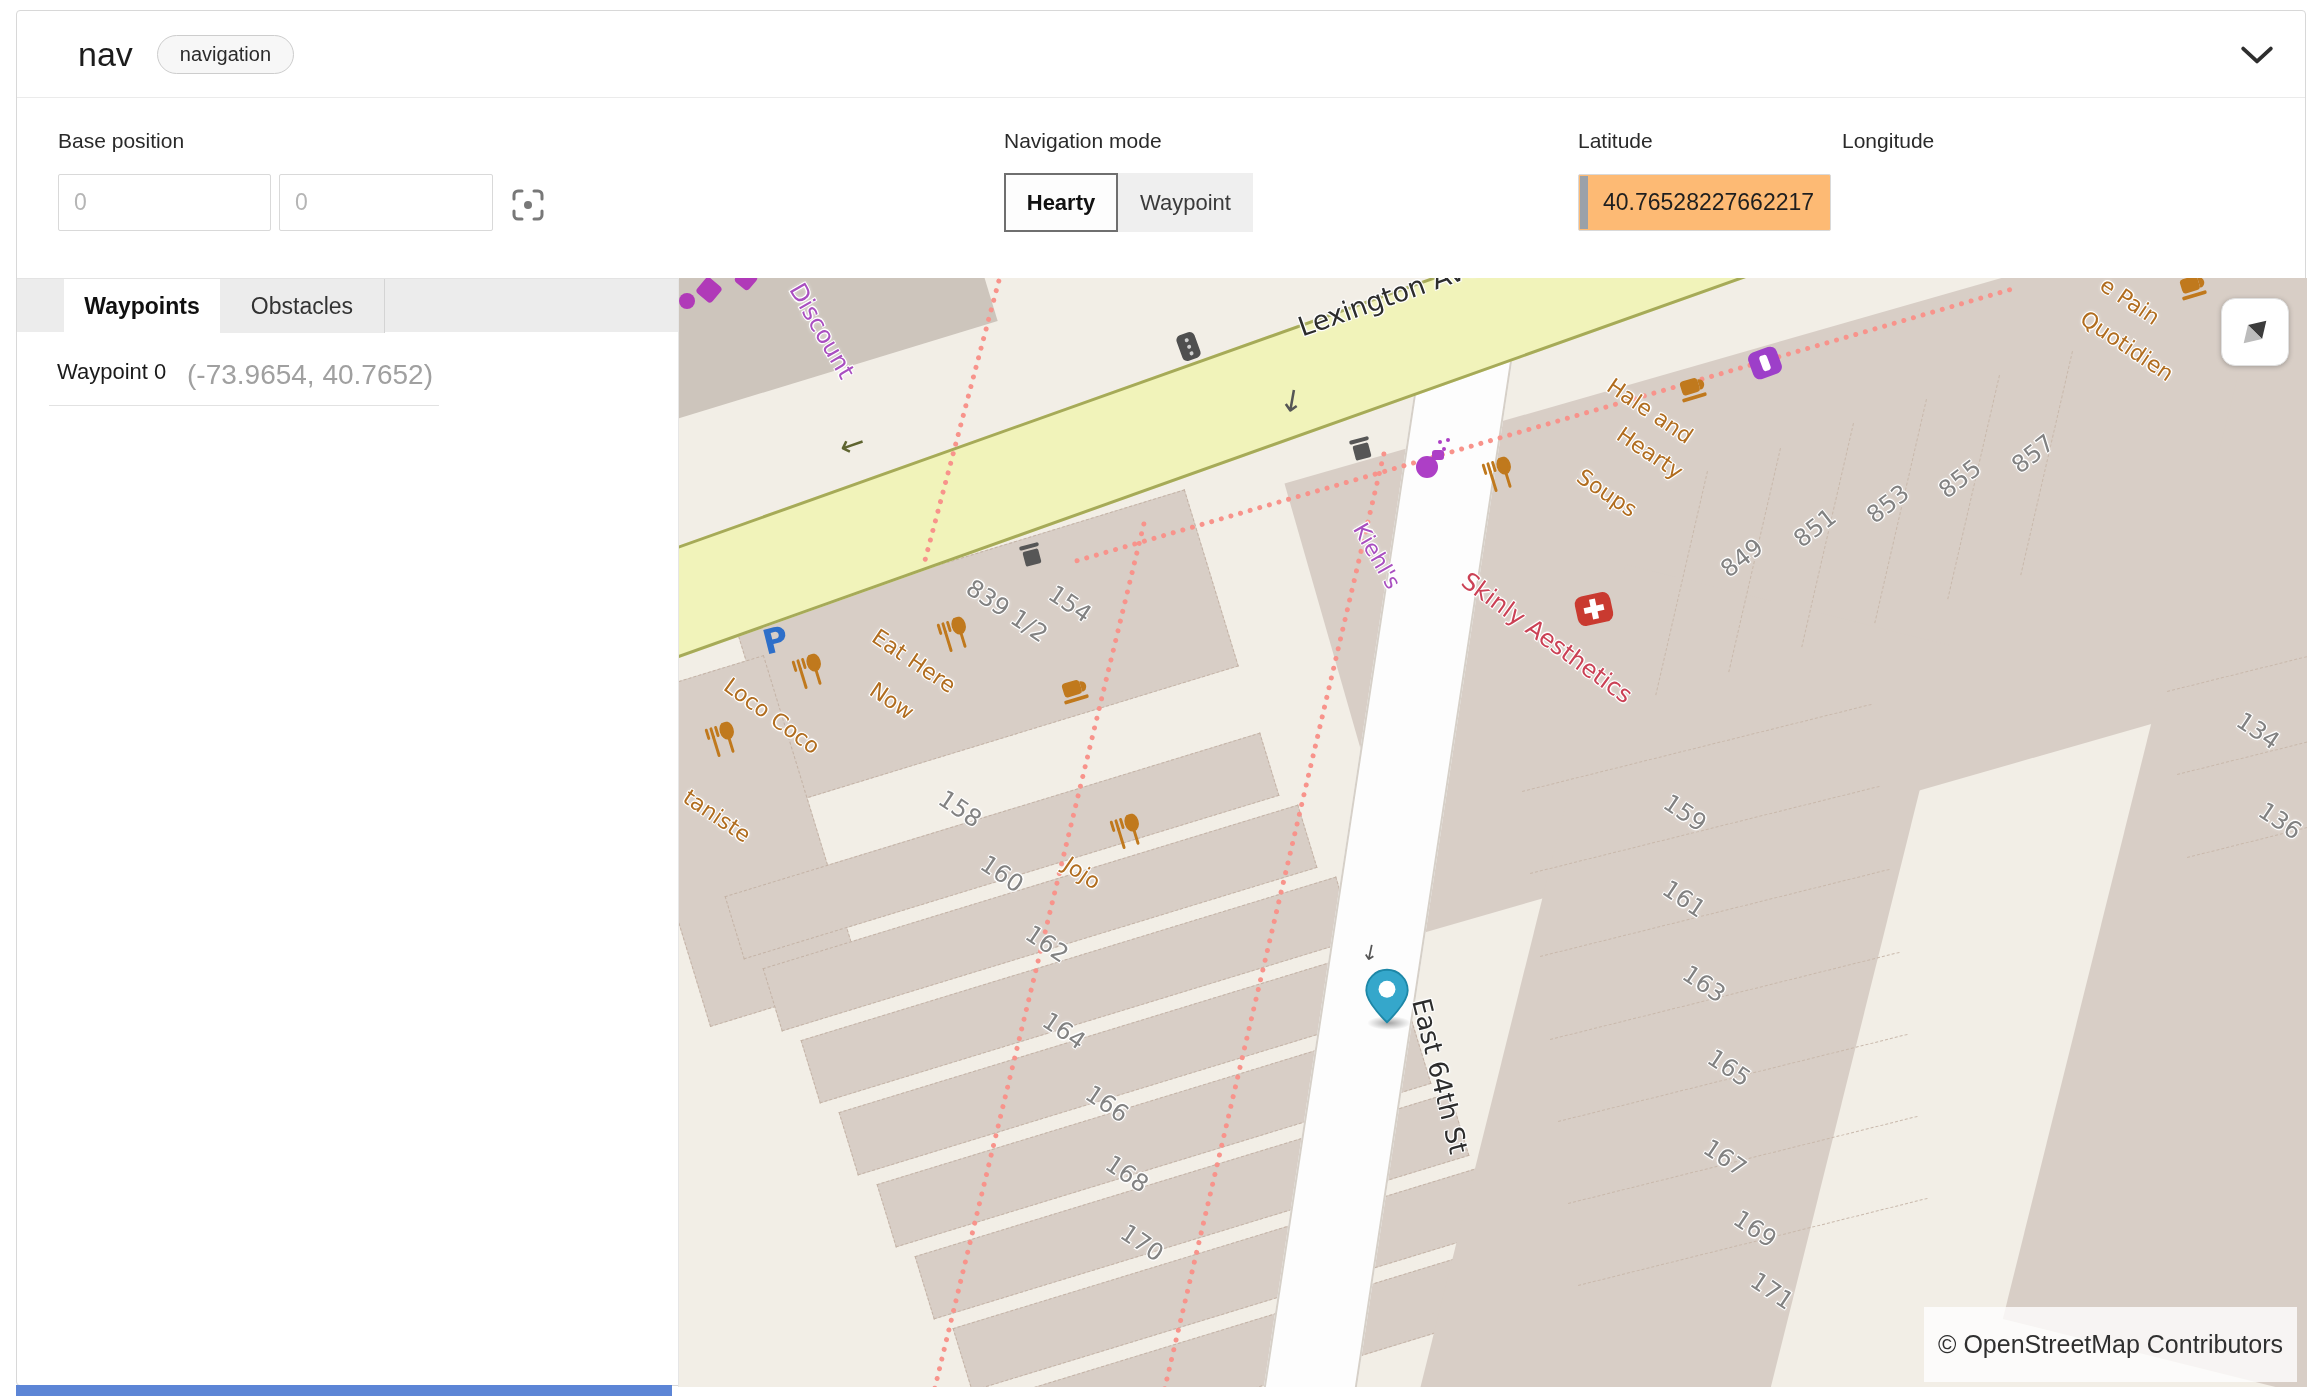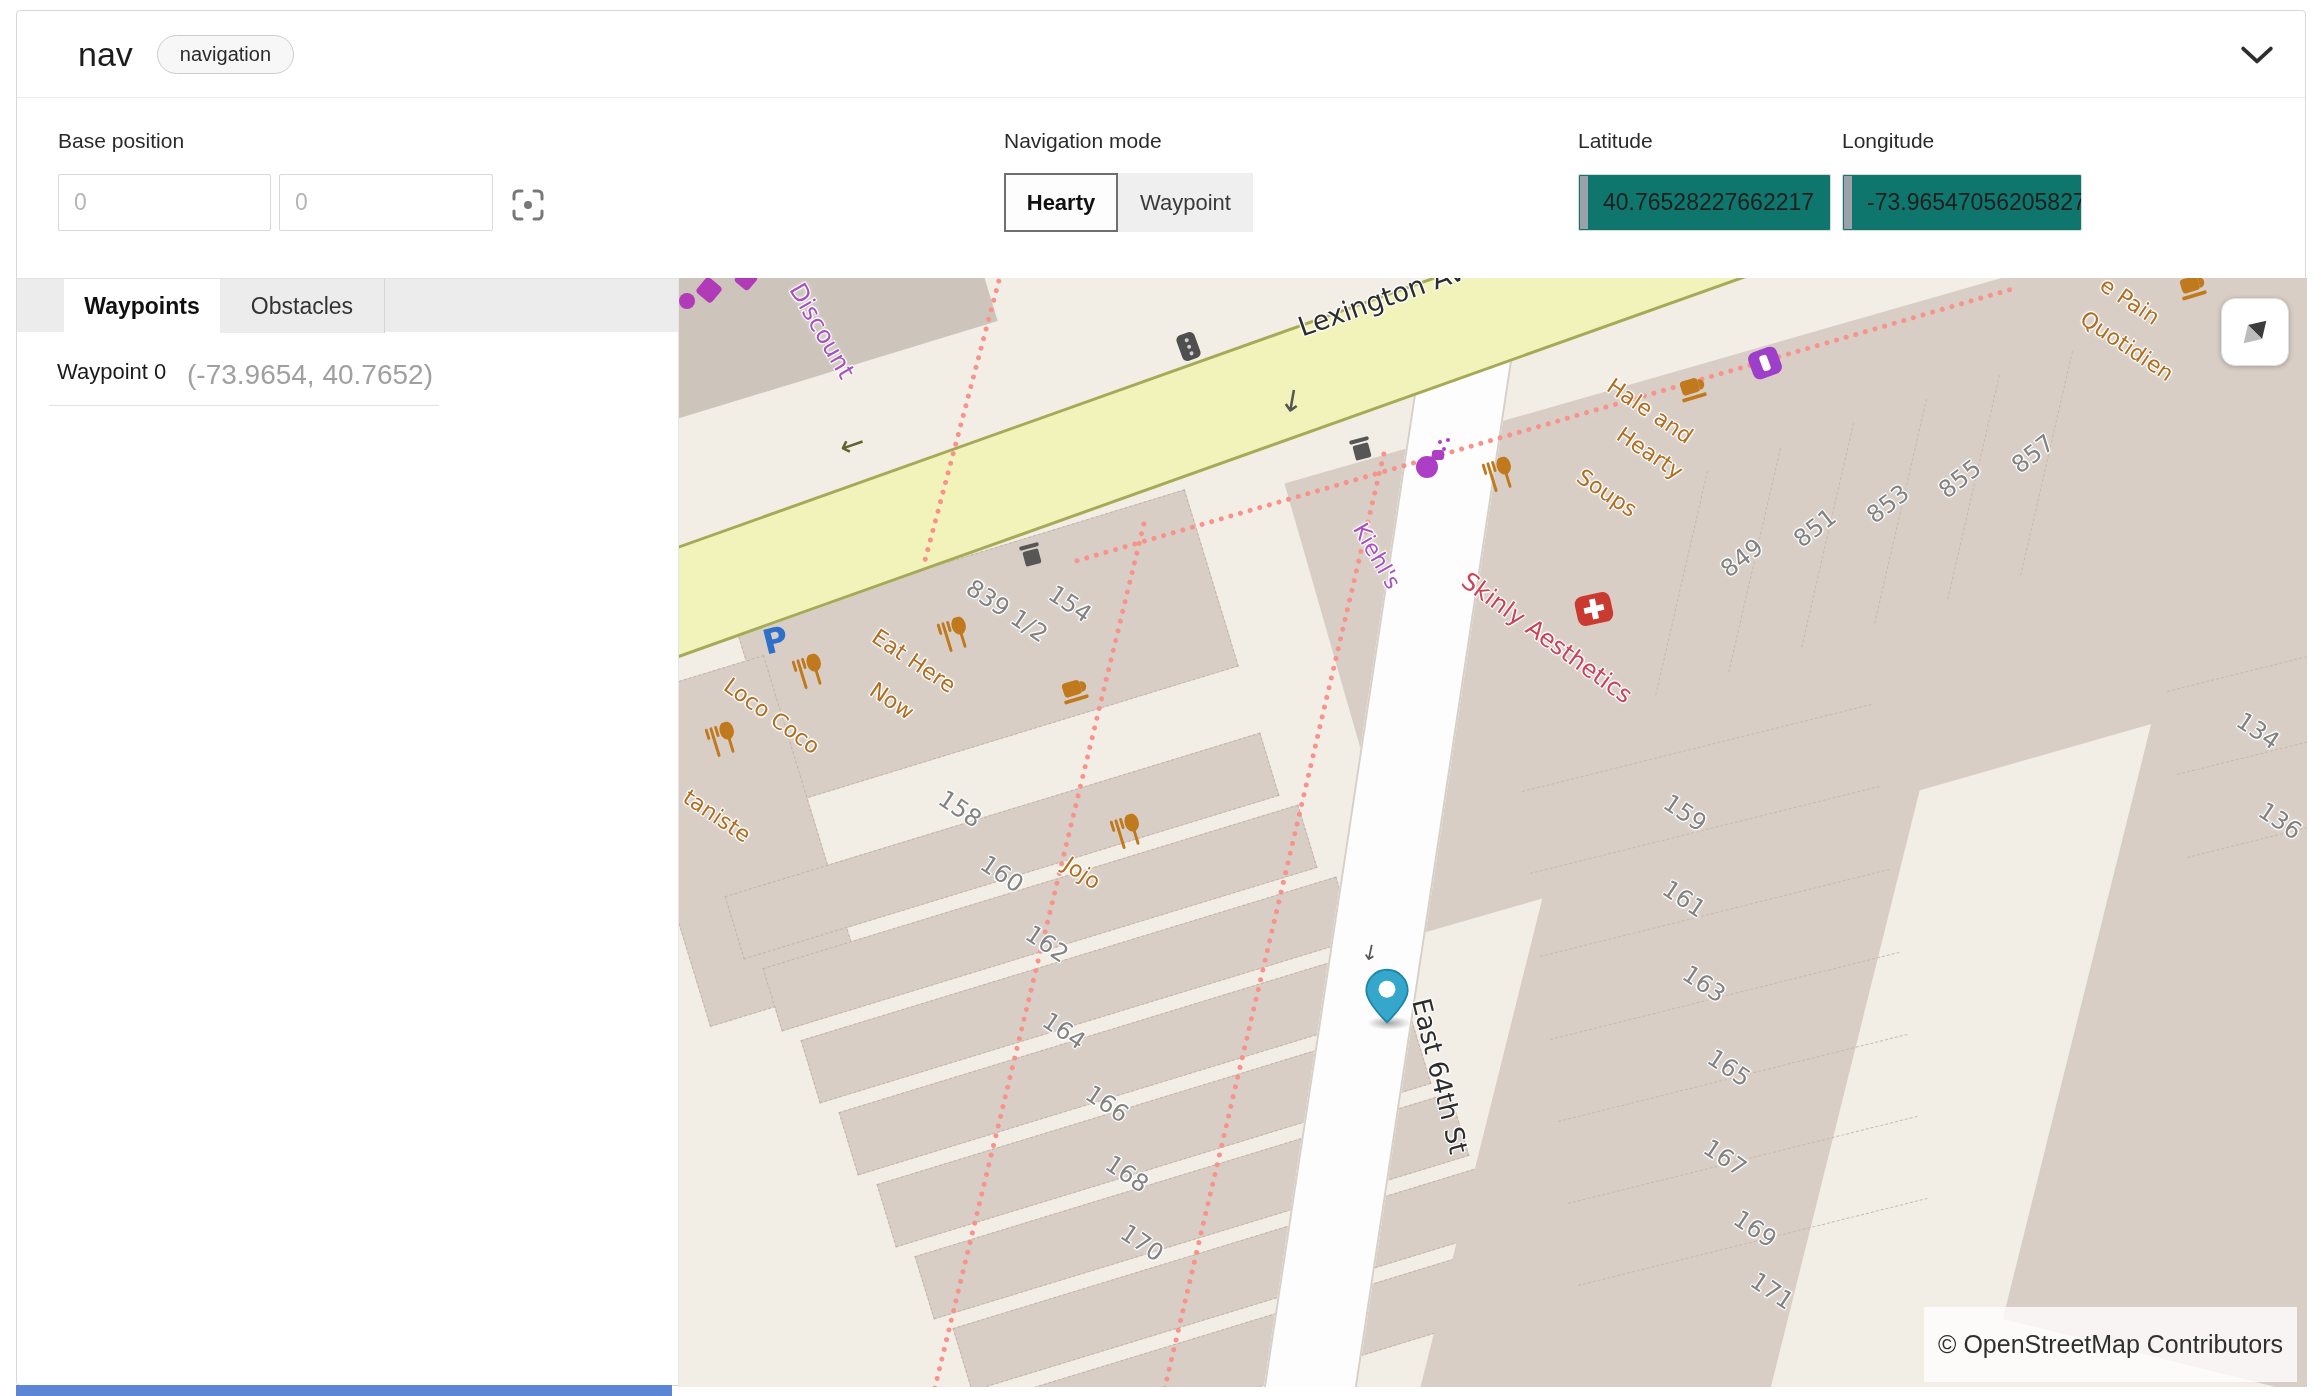--- a/index.html
+++ b/index.html
@@ -21,21 +21,21 @@
                     align-items:center; justify-content:center; }
 
   
   .ctl-label { position:absolute; font-size:21px; color:#2a2a2a; }
   .txt-input { position:absolute; height:57px; border:1.5px solid #d9d9d9; background:#fff;
                font-size:23px; color:#1f1f1f; padding-left:15px; border-radius:2px;
                font-family:"Liberation Sans",sans-serif; }
   .txt-input::placeholder { color:#b5b5b5; }
   .input-wrap { position:absolute; height:57px; }
   .input-wrap input { position:absolute; left:0; top:0; width:100%; height:100%;
-               border:1.5px solid #d9d9d9; background:#0f766e; font-size:23px; color:#1f1f1f;
+               border:1.5px solid #d9d9d9; background:#fdba74; font-size:23px; color:#1f1f1f;
                padding-left:24px; border-radius:2px; font-family:"Liberation Sans",sans-serif; }
   .accent-bar { position:absolute; left:2px; top:2px; width:8px; height:53px;
                 background:#9aa1a9; z-index:2; }
   .icon-btn { background:none; border:none; cursor:pointer; position:absolute; }
   .seg { position:absolute; display:flex; }
   .seg button { height:59px; font-size:22px; cursor:pointer;
                 font-family:"Liberation Sans",sans-serif; }
   .seg .on  { width:114px; background:#fdfdfd; border:2px solid #6f6f6f; font-weight:bold; color:#111; }
   .seg .off { width:135px; background:#efefef; border:none; color:#3a3a3a; }
 
@@ -154,24 +154,20 @@
       <button class="off">Waypoint</button>
     </div>
 
     <span class="ctl-label" style="left:1561px; top:118px;">Latitude</span>
     <div class="input-wrap" style="left:1561px; top:163px; width:253px;">
       <span class="accent-bar"></span>
       <input value="40.76528227662217" style="">
     </div>
 
     <span class="ctl-label" style="left:1825px; top:118px;">Longitude</span>
-    <div class="input-wrap" style="left:1825px; top:163px; width:240px;">
-      <span class="accent-bar"></span>
-      <input value="-73.96547056205827" style="">
-    </div>
 
     <div class="tab-strip">
       <button class="tab tab-active">Waypoints</button>
       <button class="tab tab-idle">Obstacles</button>
     </div>
 
     <div class="wp-row">
       <span class="wp-name">Waypoint 0</span>
       <span class="wp-coords">(-73.9654, 40.7652)</span>
     </div>

